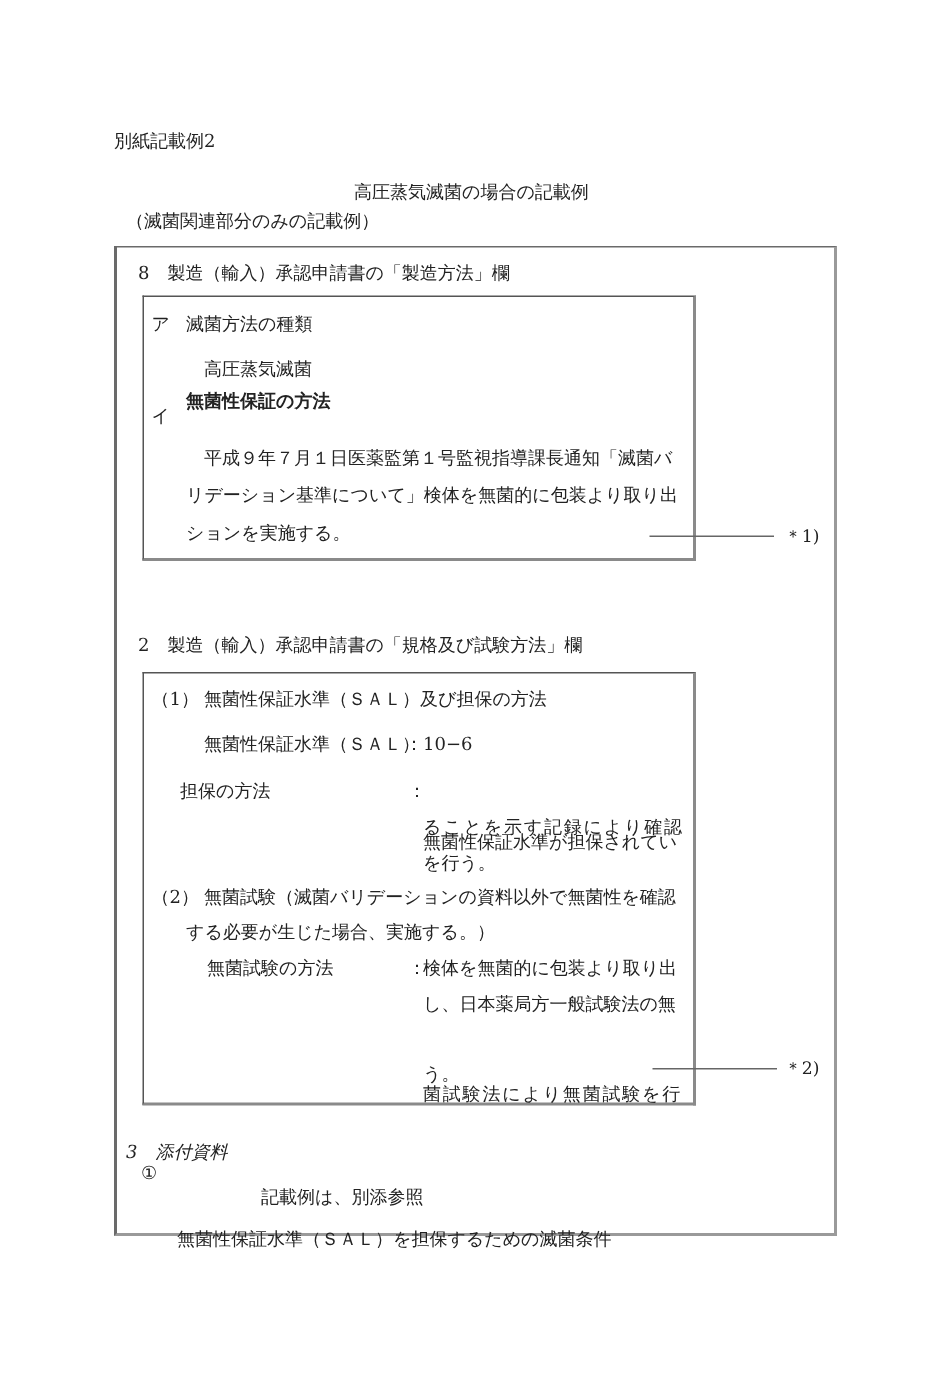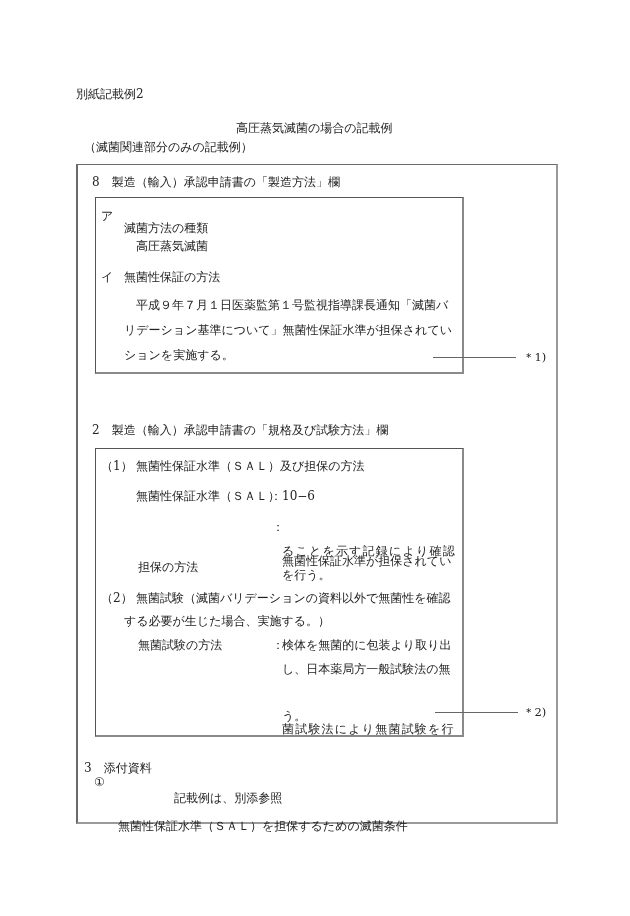--- a/index.html
+++ b/index.html
@@ -49,59 +49,59 @@
 <div class="abs" style="left:236px; top:122px;">高圧蒸気滅菌の場合の記載例</div>
 <div class="abs" style="left:84px; top:141px;">（滅菌関連部分のみの記載例）</div>
 
 <div class="frame outer-frame"></div>
 
 <div class="abs" style="left:92px; top:176px;">8　製造（輸入）承認申請書の「製造方法」欄</div>
 
 <div class="frame inner-box box-1"></div>
 
 <div class="abs" style="left:101px; top:210px;">ア</div>
-<div class="abs" style="left:124px; top:210px;margin-top:12px;">滅菌方法の種類</div>
+<div class="abs" style="left:124px; top:210px;">滅菌方法の種類</div>
 <div class="abs" style="left:136px; top:240px;text-align:right;">高圧蒸気滅菌</div>
 
 <div class="abs" style="left:101px; top:271px;">イ</div>
-<div class="abs" style="left:124px; top:271px;">無菌性保証の方法</div>
+<div class="abs" style="left:124px; top:261px;font-weight:bold;">無菌性保証の方法</div>
 <div class="abs" style="left:136px; top:299px;">平成９年７月１日医薬監第１号監視指導課長通知「滅菌バ</div>
-<div class="abs" style="left:124px; top:324px;">リデーション基準について」無菌性保証水準が担保されてい</div>
+<div class="abs" style="left:124px; top:324px;">リデーション基準について」検体を無菌的に包装より取り出</div>
 <div class="abs" style="left:124px; top:349px;">ションを実施する。</div>
 
 <div class="leader leader-1"></div>
 <div class="abs note" style="left:523px; top:352px;">＊1)</div>
 
 <div class="abs" style="left:92px; top:424px;">2　製造（輸入）承認申請書の「規格及び試験方法」欄</div>
 
 <div class="frame inner-box box-2"></div>
 
 <div class="abs" style="left:101px; top:460px;">（1）</div>
 <div class="abs" style="left:136px; top:460px;font-family:Liberation Serif, serif;">無菌性保証水準（ＳＡＬ）及び担保の方法</div>
 
 <div class="abs" style="left:136px; top:490px;">無菌性保証水準（ＳＡＬ）</div>
 <div class="abs" style="left:270px; top:490px;">：</div>
 <div class="abs" style="left:282px; top:490px;">10−6</div>
 
-<div class="abs" style="left:138px; top:521px;margin-top:40px;">担保の方法</div>
+<div class="abs" style="left:120px; top:521px;">担保の方法</div>
 <div class="abs" style="left:272px; top:521px;">：</div>
 <div class="abs" style="left:282px; top:532px;margin-top:23px;">無菌性保証水準が担保されてい</div>
 <div class="abs spaced" style="left:282px; top:545px;">ることを示す記録により確認</div>
 <div class="abs" style="left:282px; top:569px;">を行う。</div>
 
 <div class="abs" style="left:101px; top:592px;">（2）</div>
 <div class="abs" style="left:136px; top:592px;">無菌試験（滅菌バリデーションの資料以外で無菌性を確認</div>
 <div class="abs" style="left:124px; top:615px;">する必要が生じた場合、実施する。）</div>
 
 <div class="abs" style="left:138px; top:639px;">無菌試験の方法</div>
 <div class="abs" style="left:272px; top:639px;">：</div>
 <div class="abs" style="left:282px; top:639px;">検体を無菌的に包装より取り出</div>
 <div class="abs" style="left:282px; top:663px;">し、日本薬局方一般試験法の無</div>
 <div class="abs spaced" style="left:282px; top:687px;margin-top:36px;">菌試験法により無菌試験を行</div>
 <div class="abs" style="left:282px; top:710px;">う。</div>
 
 <div class="leader leader-2"></div>
 <div class="abs note" style="left:523px; top:707px;">＊2)</div>
 
-<div class="abs" style="left:84px; top:762px;">3　添付資料</div>
+<div class="abs" style="left:84px; top:762px;font-style:italic;">3　添付資料</div>
 <div class="abs" style="left:94px; top:776px;">①</div>
 <div class="abs" style="left:118px; top:820px;">無菌性保証水準（ＳＡＬ）を担保するための滅菌条件</div>
 <div class="abs" style="left:142px; top:792px;margin-left:32px;">記載例は、別添参照</div>
 
 </body></html>

